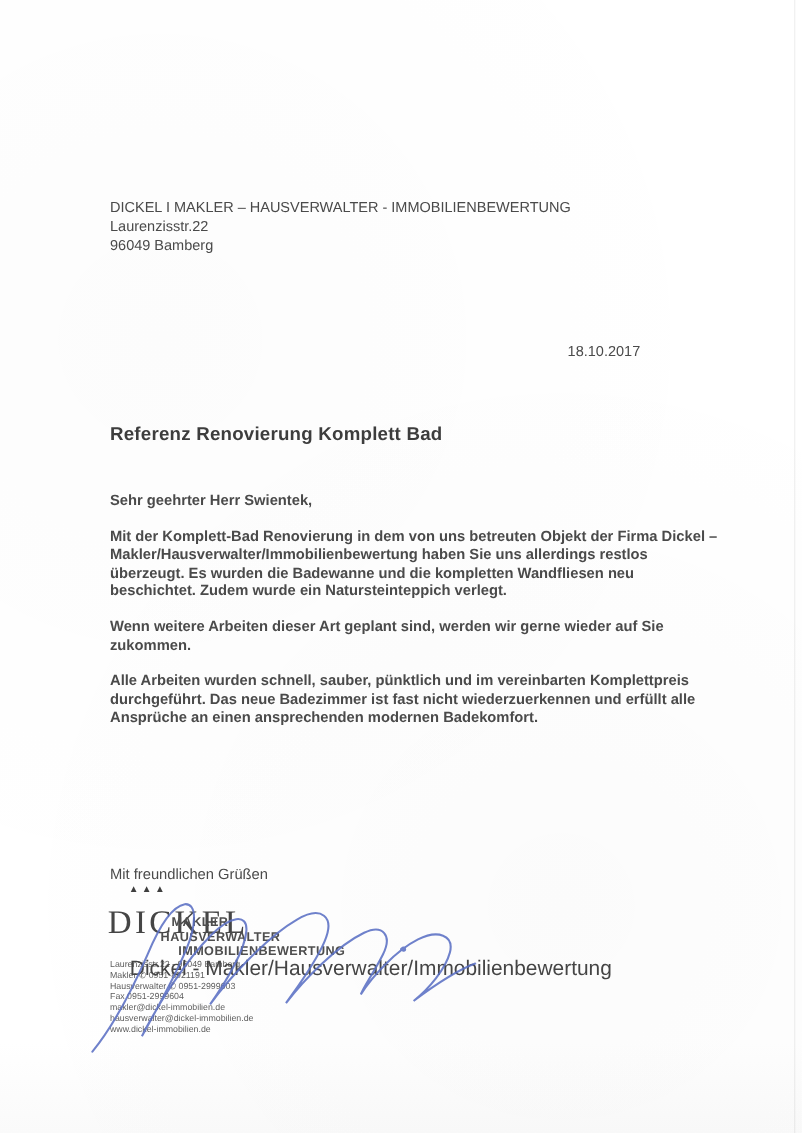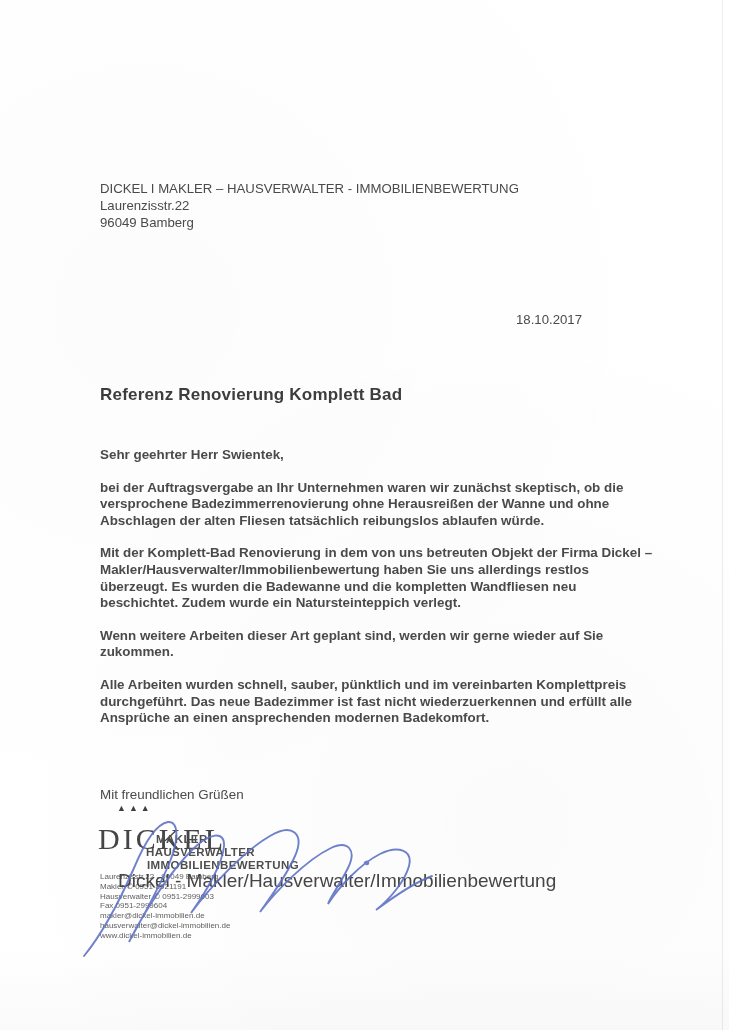--- a/index.html
+++ b/index.html
@@ -90,21 +90,21 @@
     left: 140px; top: 833px;
     font-size: 11.5px;
     font-weight: 600;
     line-height: 13.2px;
     letter-spacing: 0.4px;
     color: #4e4e4e;
     white-space: nowrap;
   }
   .stamp-roles .r1 { margin-left: 16px; }
   .stamp-roles .r2 { margin-left: 6px; }
-  .stamp-roles .r3 { margin-left: 7px; }
+  .stamp-roles .r3 { margin-left: 22px; }
   .stamp-contact {
     position: absolute;
     left: 100px; top: 872px;
     width: 184px;              
     text-align: left;
     font-size: 8px;
     line-height: 9.8px;
     color: #5e5e5e;
     white-space: nowrap;
   }
@@ -133,21 +133,20 @@
     <div>Laurenzisstr.22</div>
     <div>96049 Bamberg</div>
   </div>
 
   <div class="date">18.10.2017</div>
 
   <div class="subject">Referenz Renovierung Komplett Bad</div>
 
   <div class="body-text">
     <p>Sehr geehrter Herr Swientek,</p>
-    <p>bei der Auftragsvergabe an Ihr Unternehmen waren wir zunächst skeptisch, ob die versprochene Badezimmerrenovierung ohne Herausreißen der Wanne und ohne Abschlagen der alten Fliesen tatsächlich reibungslos ablaufen würde.</p>
     <p>Mit der Komplett-Bad Renovierung in dem von uns betreuten Objekt der Firma Dickel – Makler/Hausverwalter/Immobilienbewertung haben Sie uns allerdings restlos überzeugt. Es wurden die Badewanne und die kompletten Wandfliesen neu beschichtet. Zudem wurde ein Natursteinteppich verlegt.</p>
     <p>Wenn weitere Arbeiten dieser Art geplant sind, werden wir gerne wieder auf Sie zukommen.</p>
     <p>Alle Arbeiten wurden schnell, sauber, pünktlich und im vereinbarten Komplettpreis durchgeführt. Das neue Badezimmer ist fast nicht wiederzuerkennen und erfüllt alle Ansprüche an einen ansprechenden modernen Badekomfort.</p>
   </div>
 
   <div class="closing">Mit freundlichen Grüßen</div>
 
   <div class="stamp">
     <div class="stamp-triangles">▲▲▲</div>
     <div class="stamp-brand">DICKEL</div>

